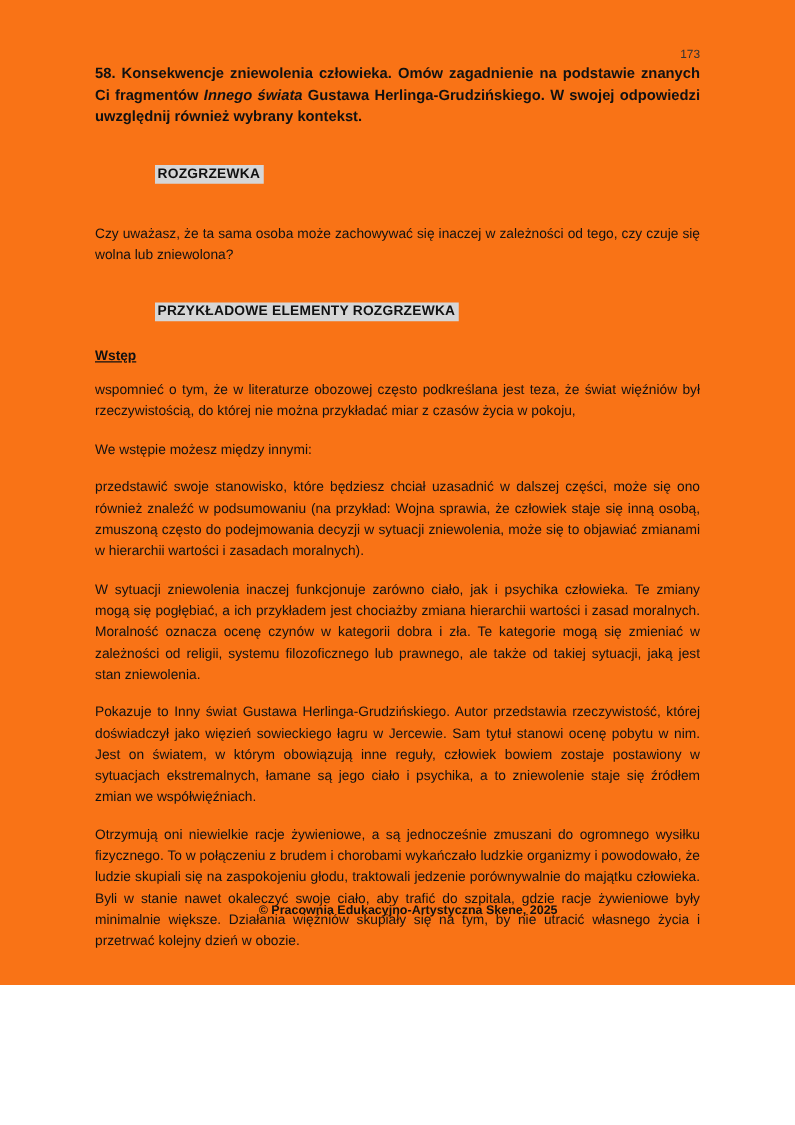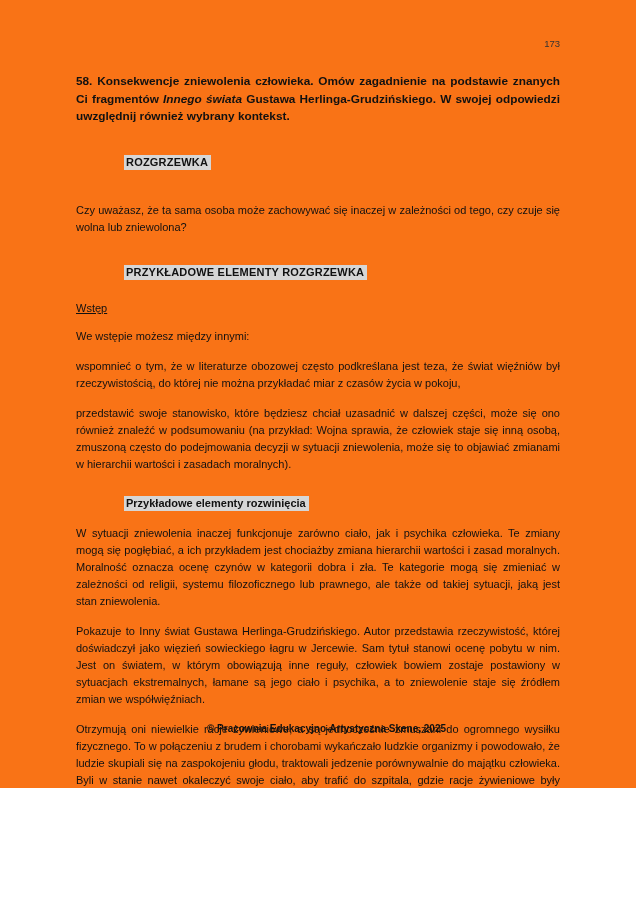--- a/index.html
+++ b/index.html
@@ -18,21 +18,20 @@
     color: #111111;
     overflow: hidden;
   }
   .page-number {
     text-align: right;
     font-size: 9.5px;
     color: #333333;
     line-height: 12px;
   }
   .doc-title {
-    margin-top: 23px;
     font-size: 11.8px;
     font-weight: bold;
     line-height: 17.5px;
     text-align: justify;
   }
   .doc-title .it { font-style: italic; }
   .section-heading {
     margin-top: 26px;
     padding-left: 48px;
   }
@@ -40,21 +39,21 @@
     display: inline-block;
     background: #d6d6d6;
     font-size: 11px;
     font-weight: bold;
     padding: 1px 3px 2px 2px;
     letter-spacing: 0.2px;
   }
   .sub-heading {
     margin-top: 22px;
     font-size: 11px;
-    font-weight: normal;
+    font-weight: bold;
   }
   .sub-heading.underlined {
     text-decoration: underline;
   }
   p.body-text {
     margin: 13px 0 0 0;
     font-size: 11px;
     line-height: 17px;
     text-align: justify;
   }
@@ -87,29 +86,26 @@
   </div>
 
   <p class="body-text" style="margin-top:32px;">Czy uważasz, że ta sama osoba może zachowywać się inaczej w zależności od tego, czy czuje się wolna lub zniewolona?</p>
 
   <div class="section-heading">
     <span class="highlight">PRZYKŁADOWE ELEMENTY ROZGRZEWKA</span>
   </div>
 
   <div class="sub-heading underlined">Wstęp</div>
 
+  <p class="body-text">wspomnieć o tym, że w literaturze obozowej często podkreślana jest teza, że świat więźniów był rzeczywistością, do której nie można przykładać miar z czasów życia w pokoju,</p>
+
   <p class="body-text" style="margin-top:14px;">We wstępie możesz między innymi:</p>
-
-  <p class="body-text">wspomnieć o tym, że w literaturze obozowej często podkreślana jest teza, że świat więźniów był rzeczywistością, do której nie można przykładać miar z czasów życia w pokoju,</p>
 
   <p class="body-text">przedstawić swoje stanowisko, które będziesz chciał uzasadnić w dalszej części, może się ono również znaleźć w podsumowaniu (na przykład: Wojna sprawia, że człowiek staje się inną osobą, zmuszoną często do podejmowania decyzji w sytuacji zniewolenia, może się to objawiać zmianami w hierarchii wartości i zasadach moralnych).</p>
 
-  <div class="section-heading" style="margin-top:20px;">
-    <span class="highlight" style="letter-spacing:0;">Przykładowe elementy rozwinięcia</span>
-  </div>
 
   <p class="body-text" style="margin-top:14px;">W sytuacji zniewolenia inaczej funkcjonuje zarówno ciało, jak i psychika człowieka. Te zmiany mogą się pogłębiać, a ich przykładem jest chociażby zmiana hierarchii wartości i zasad moralnych. Moralność oznacza ocenę czynów w kategorii dobra i zła. Te kategorie mogą się zmieniać w zależności od religii, systemu filozoficznego lub prawnego, ale także od takiej sytuacji, jaką jest stan zniewolenia.</p>
 
   <p class="body-text">
     <span>Pokazuje to </span><span class="it">Inny świat</span><span> Gustawa Herlinga-Grudzińskiego. Autor przedstawia rzeczywistość, której doświadczył jako więzień sowieckiego łagru w Jercewie. Sam tytuł stanowi ocenę pobytu w nim. Jest on światem, w którym obowiązują inne reguły, człowiek bowiem zostaje postawiony w sytuacjach ekstremalnych, łamane są jego ciało i psychika, a to zniewolenie staje się źródłem zmian we współwięźniach.</span>
   </p>
 
   <p class="body-text">Otrzymują oni niewielkie racje żywieniowe, a są jednocześnie zmuszani do ogromnego wysiłku fizycznego. To w połączeniu z brudem i chorobami wykańczało ludzkie organizmy i powodowało, że ludzie skupiali się na zaspokojeniu głodu, traktowali jedzenie porównywalnie do majątku człowieka. Byli w stanie nawet okaleczyć swoje ciało, aby trafić do szpitala, gdzie racje żywieniowe były minimalnie większe. Działania więźniów skupiały się na tym, by nie utracić własnego życia i przetrwać kolejny dzień w obozie.</p>
 
   <div class="footer">© Pracownia Edukacyjno-Artystyczna Skene, 2025</div>

